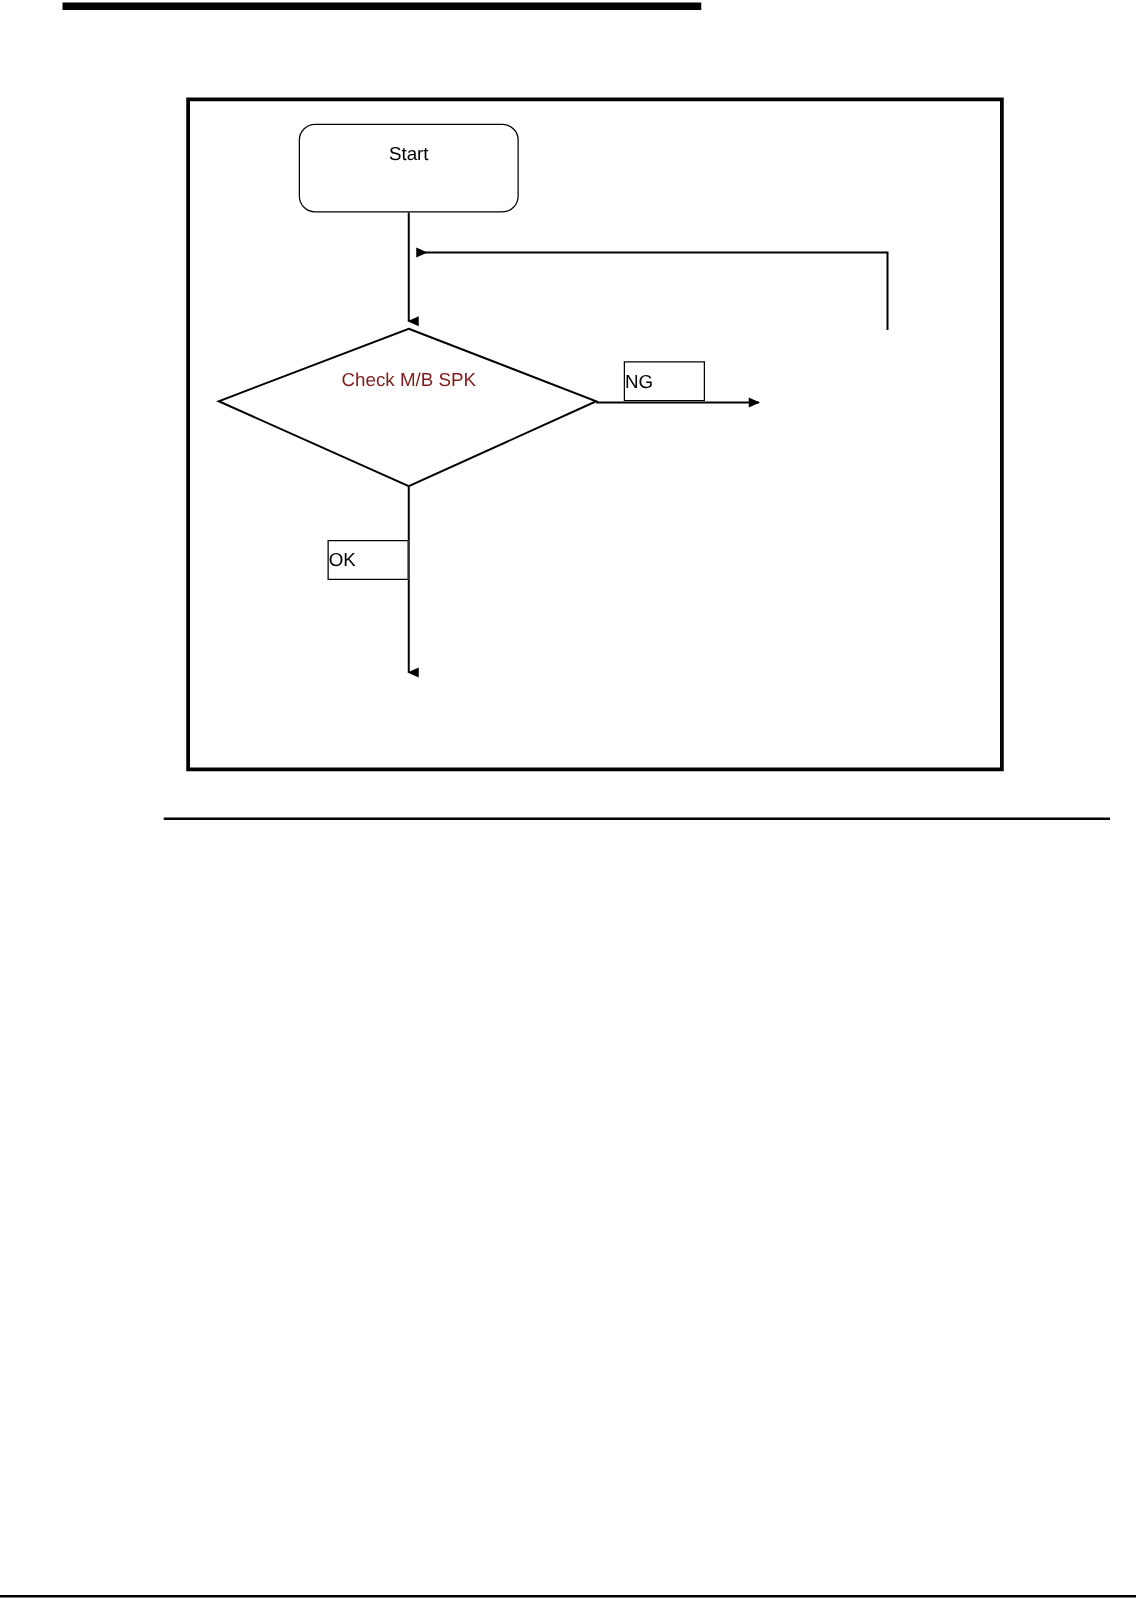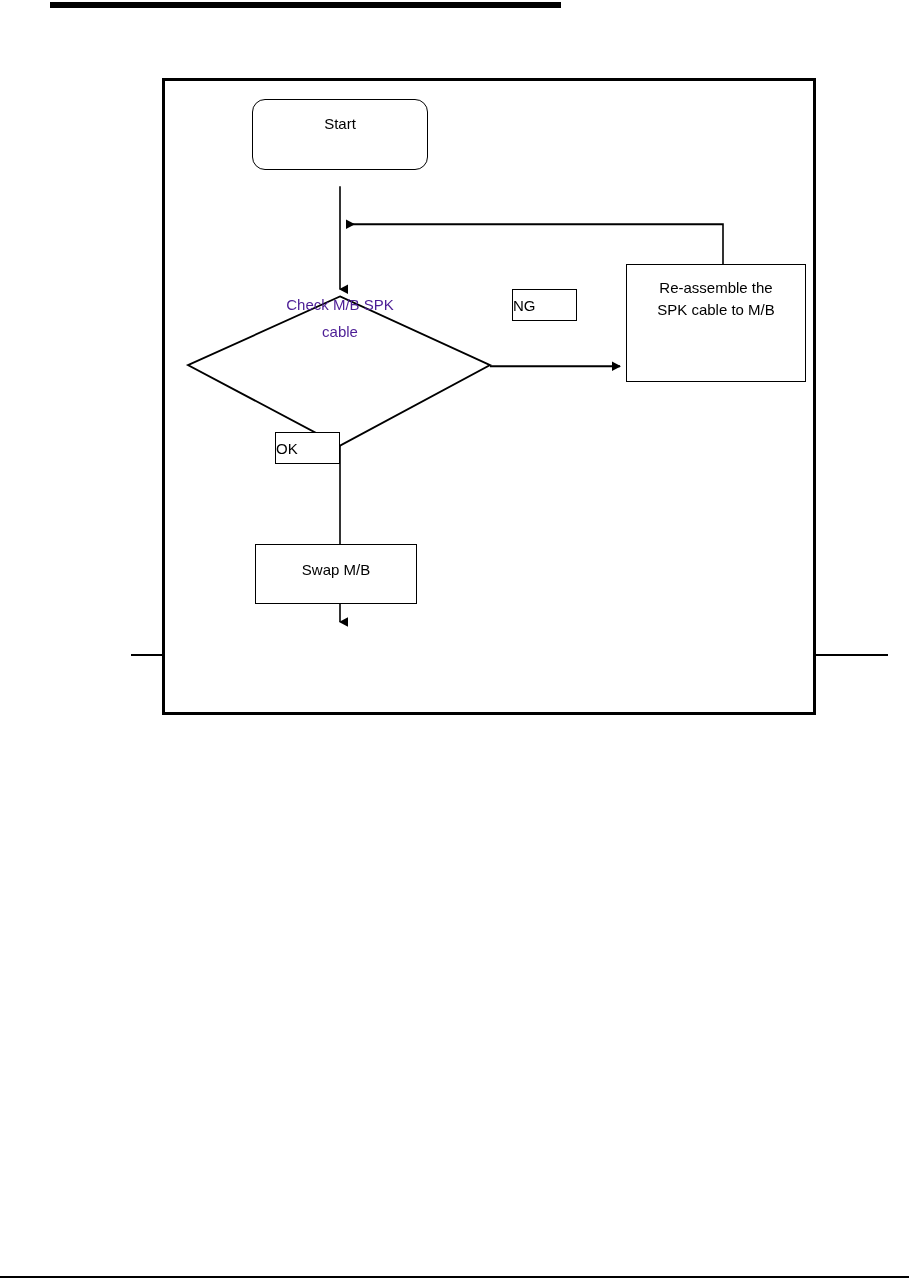--- a/index.html
+++ b/index.html
@@ -42,25 +42,24 @@
     height: 2px;
     background: #000000;
   }
 
   
   .chart-frame {
     position: absolute;
     left: 149px;
     top: 78px;
     width: 654px;
-    height: 637px;
+    height: 539px;
     border: 3px solid #000000;
     box-sizing: border-box;
     background: #ffffff;
-    margin-left: 13px;
   }
 
   .chart-canvas {
     position: absolute;
     left: 0;
     top: 0;
     width: 100%;
     height: 100%;
   }
 
@@ -136,21 +135,21 @@
 
   
   .diamond-text {
     position: absolute;
     left: 23px;
     top: 210px;
     width: 304px;
     text-align: center;
     font-size: 15px;
     line-height: 1.8;
-    color: #4c1d95;
+    color: #7f1d1d;
     z-index: 3;
   }
 </style>
 </head>
 <body>
 
 <div class="header-rule"></div>
 <div class="section-rule"></div>
 <div class="footer-rule"></div>
 
@@ -179,35 +178,25 @@
 
     <path d="M558,183 L558,121 L182,121" fill="none" stroke="#000000" stroke-width="1.6" marker-end="url(#arrow-left)"></path>
   </svg>
 
   <div class="node node-start">
     <span>Start</span>
   </div>
 
   <div class="diamond-text">
     <div>Check M/B SPK</div>
-    <div>cable</div>
   </div>
 
   <div class="edge-label label-ng">
     <span>NG</span>
   </div>
 
   <div class="edge-label label-ok">
     <span>OK</span>
   </div>
 
-  <div class="node node-reassemble">
-    <div>
-      <div>Re-assemble the</div>
-      <div>SPK cable to M/B</div>
-    </div>
-  </div>
-
-  <div class="node node-swap">
-    <span>Swap M/B</span>
-  </div>
+
 
 </div>
 
 </body></html>

